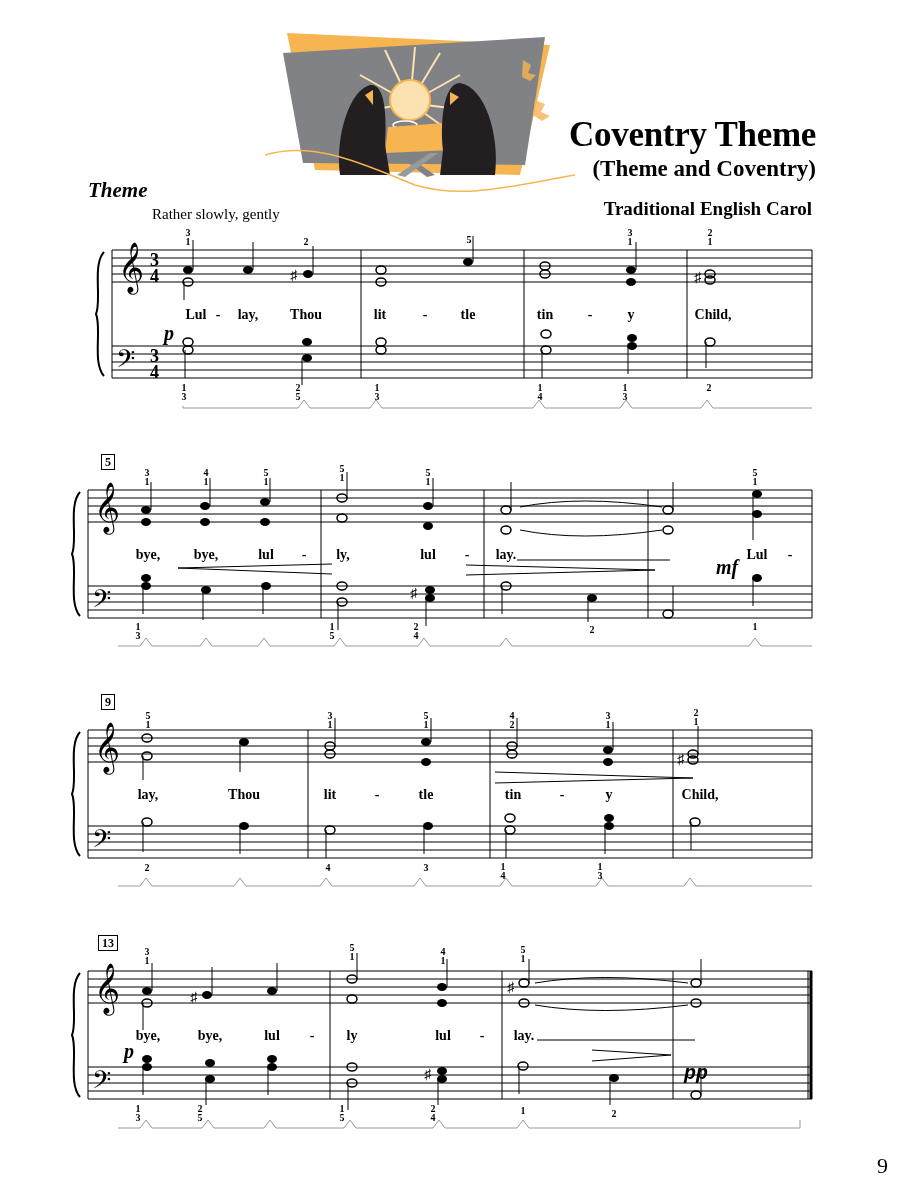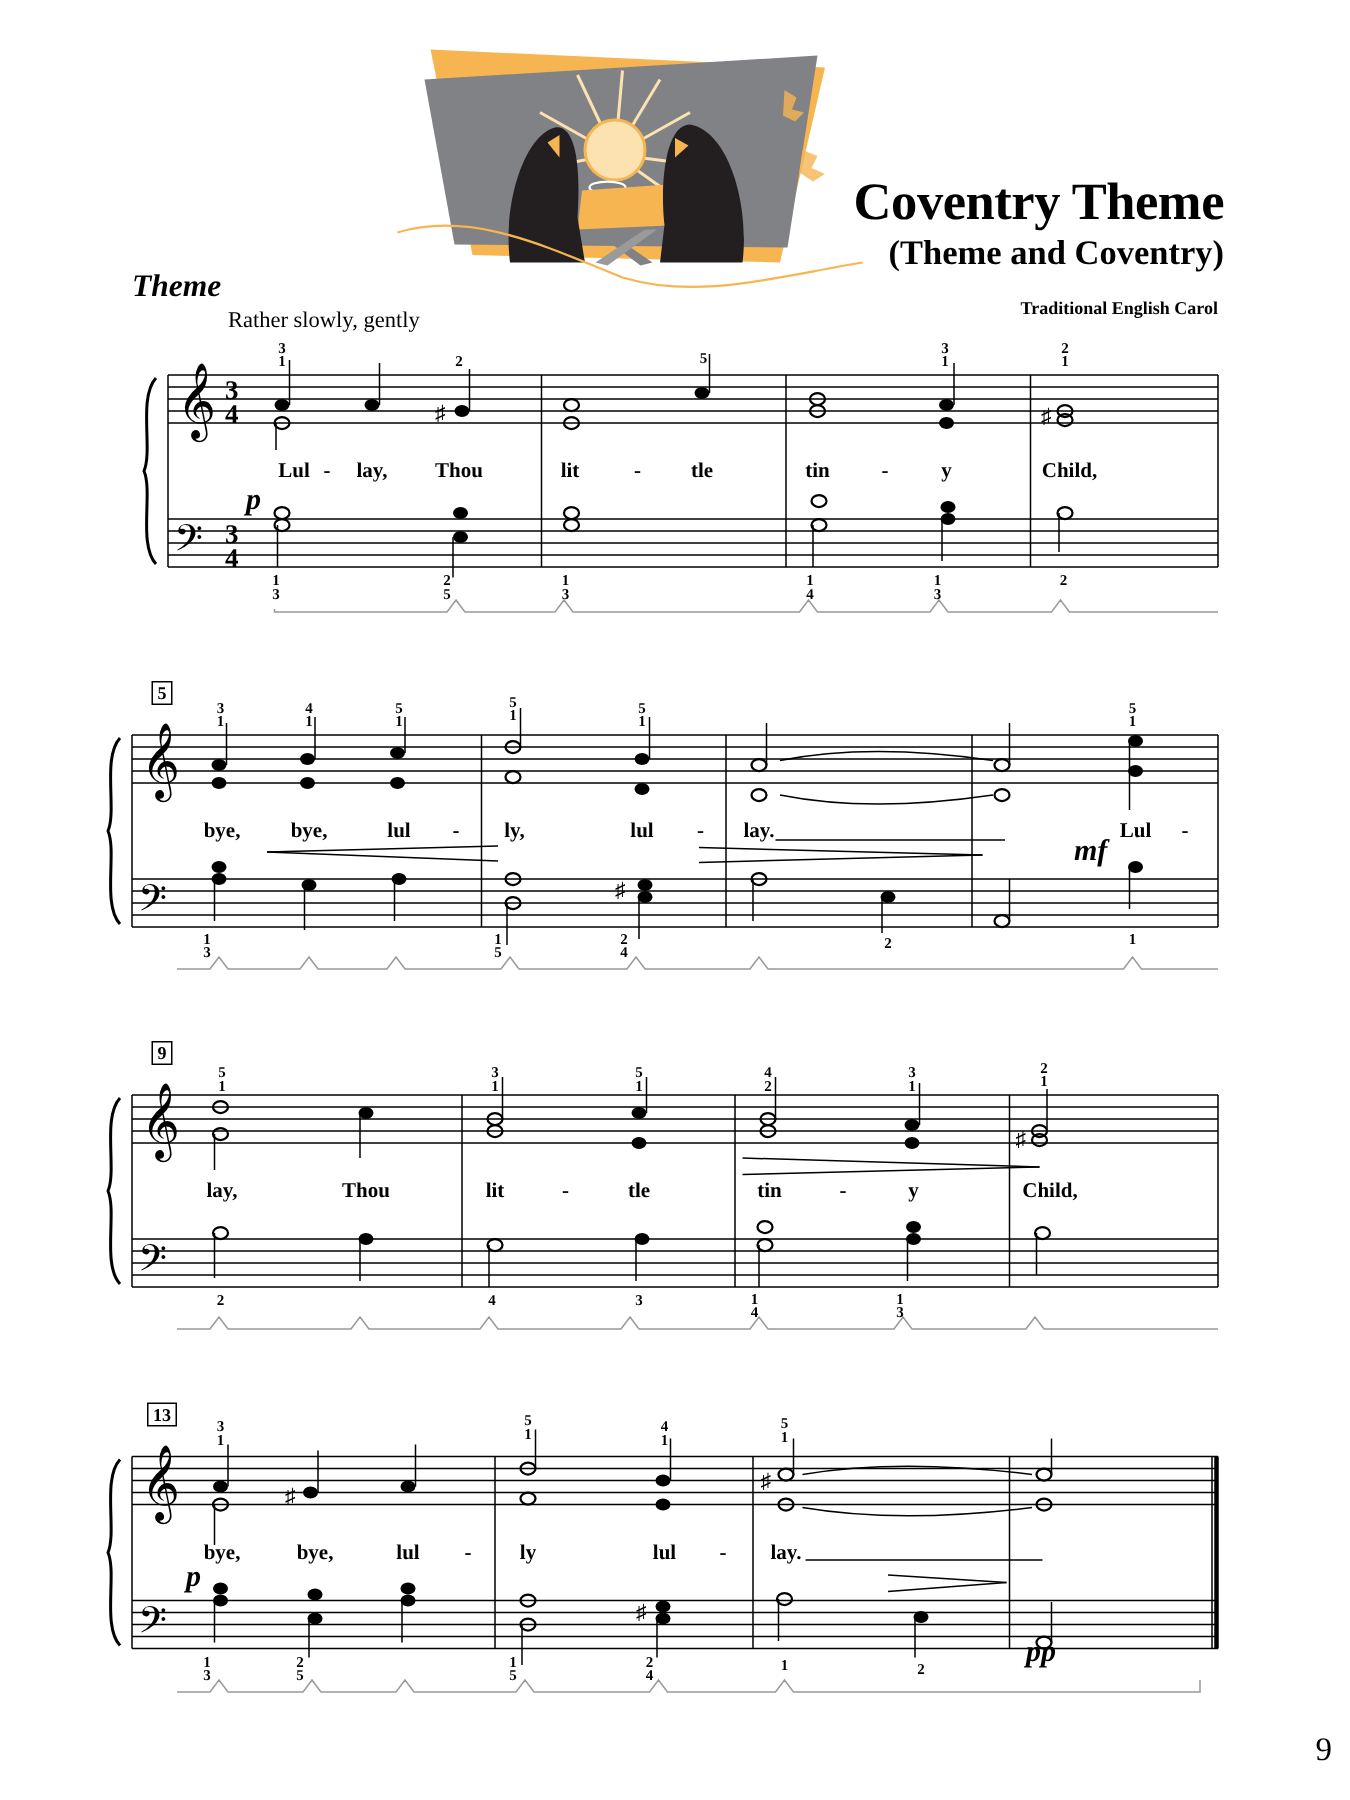--- a/index.html
+++ b/index.html
@@ -1,20 +1,20 @@
 <!DOCTYPE html>
 <html><head>
 <meta charset="utf-8">
 <style>
   html,body{margin:0;padding:0;background:#fff;}
   body{width:900px;height:1200px;position:relative;overflow:hidden;font-family:"Liberation Serif","DejaVu Serif",serif;color:#000;}
   .abs{position:absolute;}
   .title{left:560px;top:116px;width:256px;text-align:right;font-size:35px;font-weight:bold;letter-spacing:-0.3px;line-height:38px;}
   .subtitle{left:560px;top:154px;width:256px;text-align:right;font-size:23px;font-weight:bold;line-height:30px;}
-  .composer{left:560px;top:198px;width:252px;text-align:right;font-size:12px;font-weight:bold;}
+  .composer{left:560px;top:198px;width:252px;text-align:right;font-size:19px;font-weight:bold;}
   .section{left:88px;top:178px;font-size:21px;font-weight:bold;font-style:italic;}
   .tempo{left:152px;top:206px;font-size:15px;font-weight:normal;}
   .footer-left{left:12px;top:1220px;font-size:14px;}
   .footer-right{left:858px;top:1153px;font-size:22px;width:30px;text-align:right;}
   .system{position:absolute;left:0;width:900px;}
   .lyric{position:absolute;font-size:14px;font-weight:bold;transform:translateX(-50%);white-space:nowrap;}
   .finger{position:absolute;font-size:10px;font-weight:bold;line-height:9px;text-align:center;transform:translateX(-50%);}
   .mnum{position:absolute;font-size:12px;font-weight:bold;border:1px solid #000;padding:0 3px;line-height:14px;}
   .dyn{position:absolute;font-style:italic;font-weight:bold;font-size:20px;}
   svg{position:absolute;left:0;top:0;overflow:visible;}
@@ -389,21 +389,21 @@
   <span class="mnum" style="left:98px;top:935px;">13</span>
   <span class="lyric" style="left:148px;top:1028px;">bye,</span>
   <span class="lyric" style="left:210px;top:1028px;">bye,</span>
   <span class="lyric" style="left:272px;top:1028px;">lul</span>
   <span class="lyric" style="left:312px;top:1028px;">-</span>
   <span class="lyric" style="left:352px;top:1028px;font-family:Liberation Serif, serif;">ly</span>
   <span class="lyric" style="left:443px;top:1028px;">lul</span>
   <span class="lyric" style="left:482px;top:1028px;">-</span>
   <span class="lyric" style="left:524px;top:1028px;">lay.</span>
   <span class="dyn" style="left:124px;top:1040px;">p</span>
-  <span class="dyn" style="left:684px;top:1090px;">pp</span>
+  <span class="dyn" style="left:684px;top:1062px;font-family:Liberation Mono, monospace;">pp</span>
 </div>
 
 <div>
   <span class="finger" style="left:188px;top:228px;">3<br>1</span>
   <span class="finger" style="left:306px;top:237px;">2</span>
   <span class="finger" style="left:469px;top:235px;">5</span>
   <span class="finger" style="left:630px;top:228px;">3<br>1</span>
   <span class="finger" style="left:710px;top:228px;">2<br>1</span>
   <span class="finger" style="left:184px;top:383px;">1<br>3</span>
   <span class="finger" style="left:298px;top:383px;">2<br>5</span>

